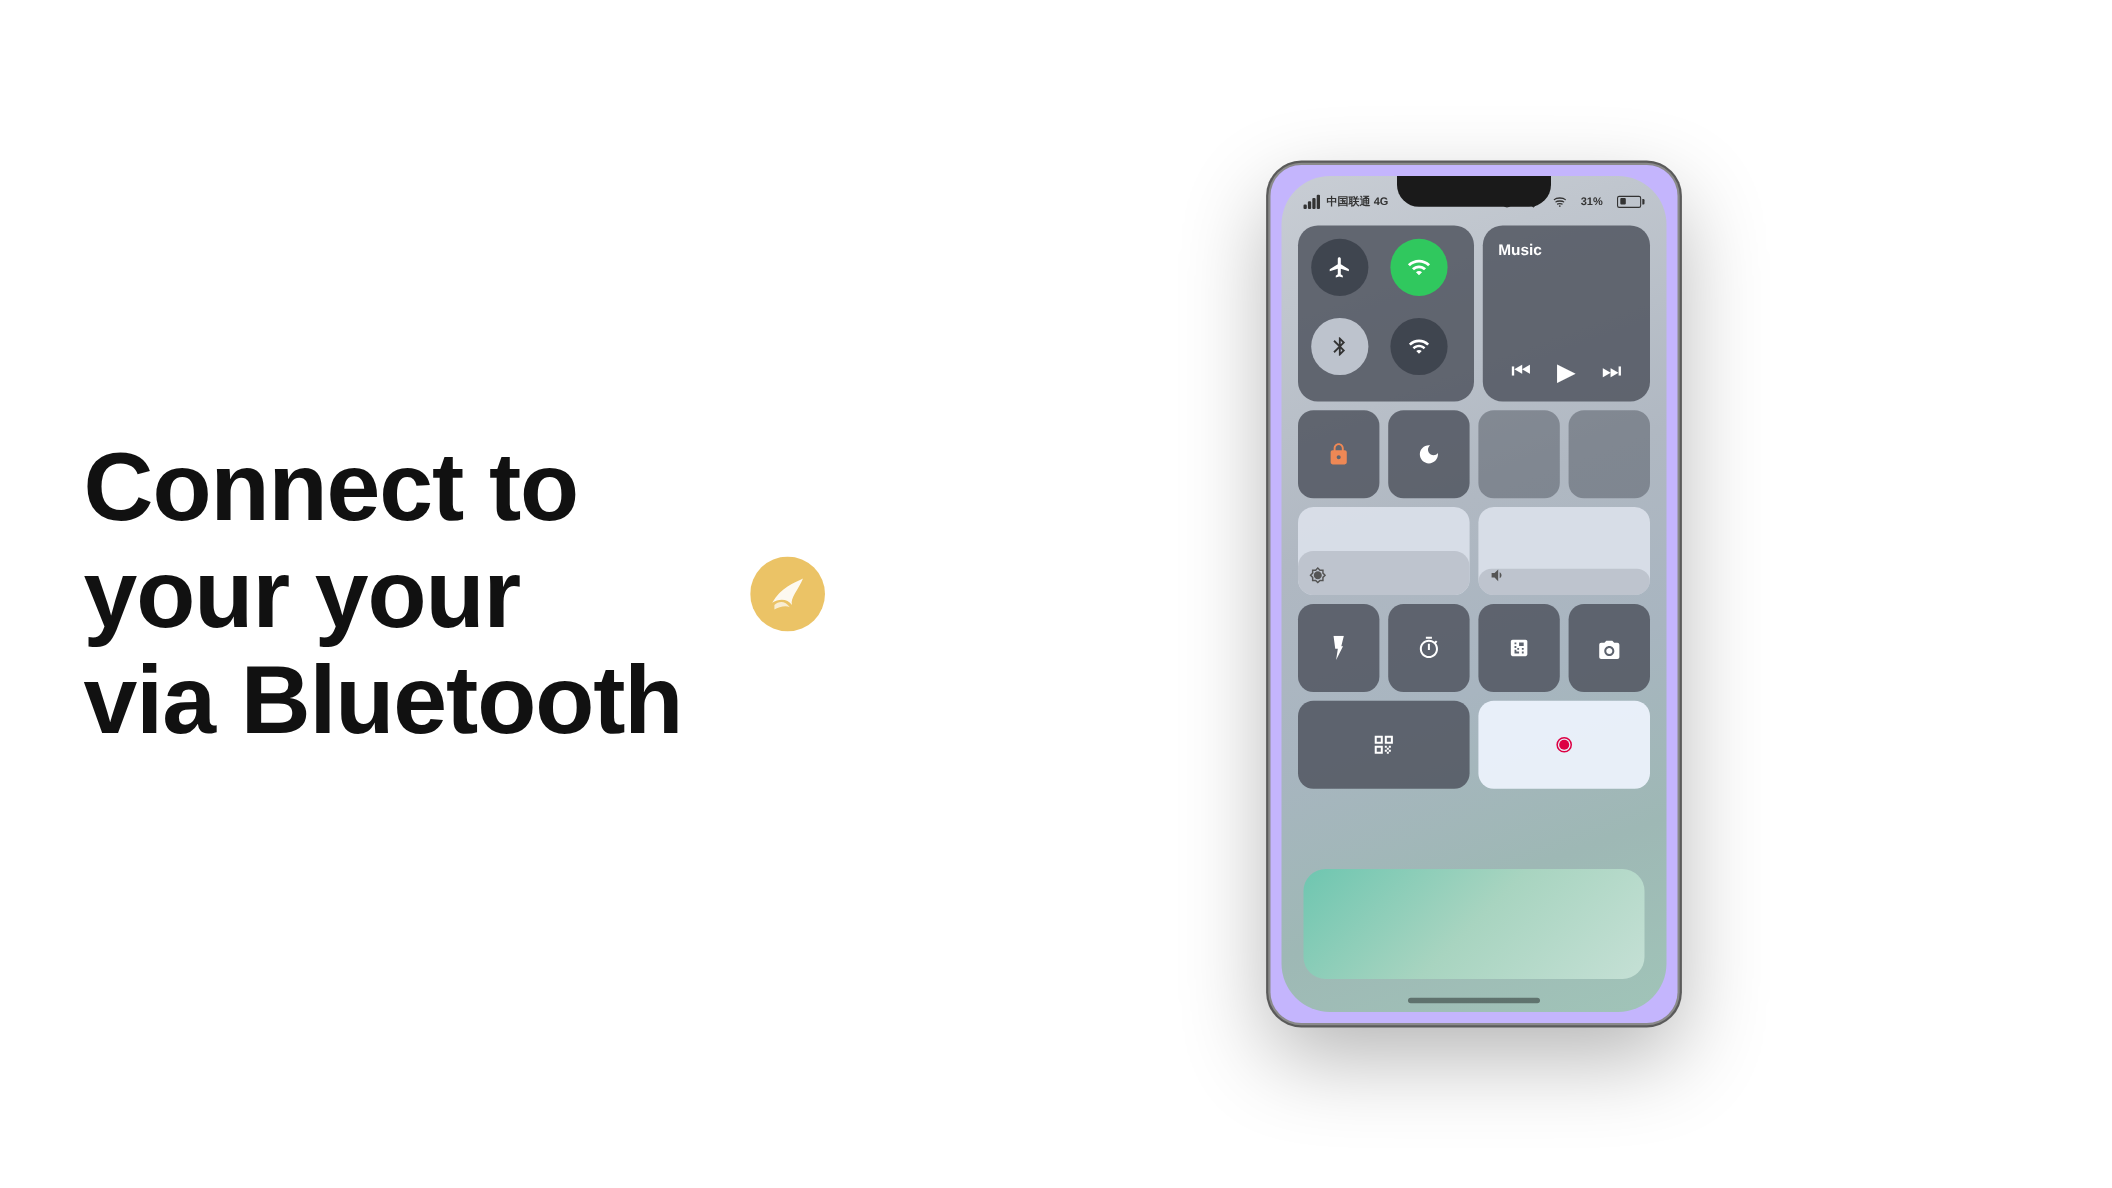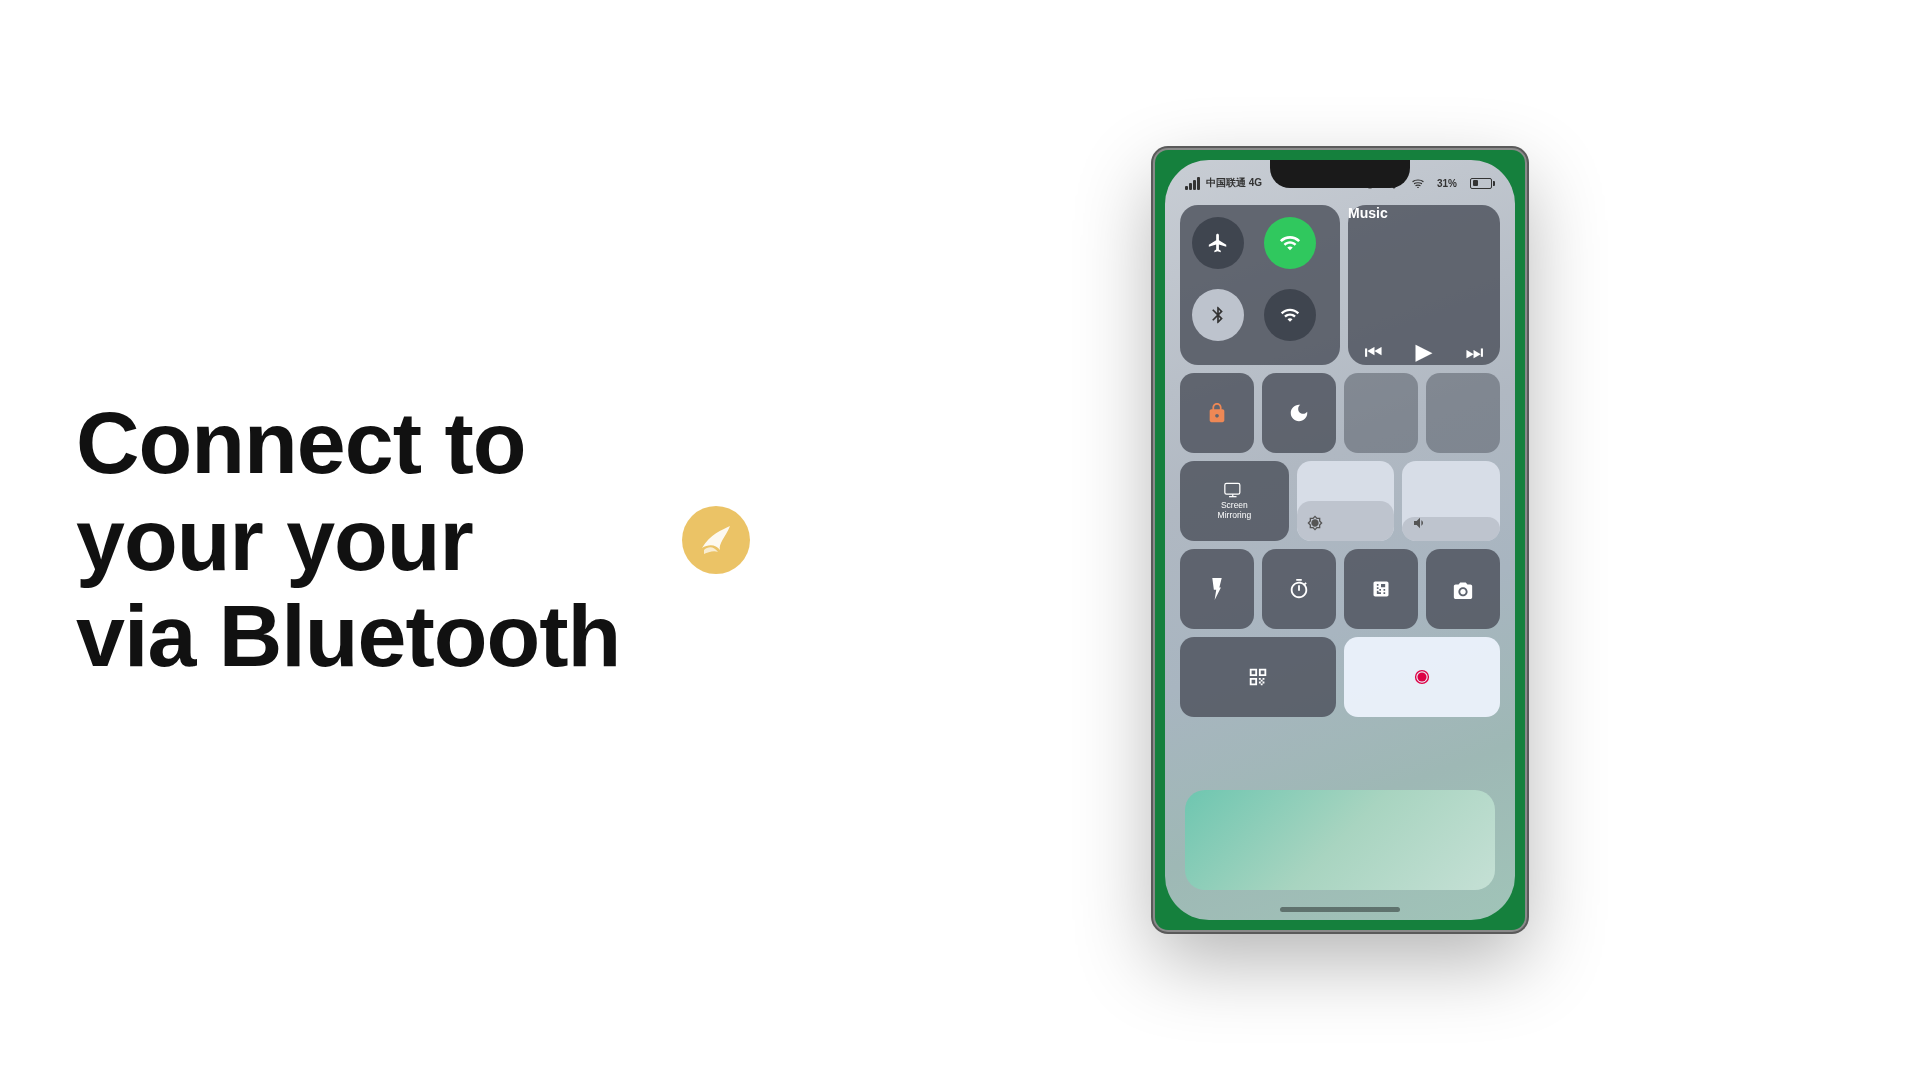--- a/index.html
+++ b/index.html
@@ -44,22 +44,22 @@
       display: flex;
       justify-content: center;
       align-items: center;
       height: 100%;
     }
 
     
     .phone-frame {
       width: 370px;
       height: 780px;
-      background: #15803d;
-      border-radius: 13px;
+      background: #c4b5fd;
+      border-radius: 28px;
       position: relative;
       box-shadow:
         0 0 0 2px #8a8a8a,
         0 0 0 4px #5a5a5a,
         0 30px 80px rgba(0,0,0,0.3);
       overflow: hidden;
     }
 
     
     .phone-frame::before {
@@ -181,21 +181,21 @@
       grid-template-columns: 1fr 1fr;
       gap: 0;
       padding: 12px;
       gap: 8px;
     }
 
     .cc-music {
       flex: 1;
       background: rgba(80, 85, 95, 0.85);
       border-radius: 18px;
-      padding: 0;
+      padding: 14px;
       display: flex;
       flex-direction: column;
       justify-content: space-between;
     }
 
     .music-title {
       color: #fff;
       font-size: 14px;
       font-weight: 600;
     }
@@ -479,28 +479,20 @@
             <svg width="22" height="22" viewBox="0 0 24 24" fill="white">
                 <path d="M12 3c-4.97 0-9 4.03-9 9s4.03 9 9 9 9-4.03 9-9c0-.46-.04-.92-.1-1.36-.98 1.37-2.58 2.26-4.4 2.26-2.98 0-5.4-2.42-5.4-5.4 0-1.81.89-3.42 2.26-4.4-.44-.06-.9-.1-1.36-.1z"></path>
               </svg>
           </div>
 
           <div class="cc-small-btn" style="background:rgba(80,85,95,0.5);"></div>
           <div class="cc-small-btn" style="background:rgba(80,85,95,0.5);"></div>
         </div>
 
         <div class="cc-slider-row">
-          <div class="cc-screen-mirror">
-            <svg width="20" height="16" viewBox="0 0 24 18" fill="white">
-                <rect x="1" y="1" width="18" height="13" rx="2" ry="2" fill="none" stroke="white" stroke-width="1.5"></rect>
-                <line x1="6" y1="17" x2="15" y2="17" stroke="white" stroke-width="1.5"></line>
-                <line x1="10.5" y1="14" x2="10.5" y2="17" stroke="white" stroke-width="1.5"></line>
-              </svg>
-            <span style="font-size:8.5px;color:white;text-align:center;line-height:1.2;">Screen<br>Mirroring</span>
-          </div>
 
           <div class="cc-slider">
             <div class="cc-slider-fill" style="height:50%;"></div>
             <svg width="16" height="16" viewBox="0 0 24 24" fill="#555" class="cc-slider-icon">
                 <path d="M20 8.69V4h-4.69L12 .69 8.69 4H4v4.69L.69 12 4 15.31V20h4.69L12 23.31 15.31 20H20v-4.69L23.31 12 20 8.69zm-2 5.79V18h-3.52L12 20.48 9.52 18H6v-3.52L3.52 12 6 9.52V6h3.52L12 3.52 14.48 6H18v3.52L20.48 12 18 14.48zM12 6.5c-3.03 0-5.5 2.47-5.5 5.5s2.47 5.5 5.5 5.5 5.5-2.47 5.5-5.5S15.03 6.5 12 6.5z"></path>
               </svg>
           </div>
 
           <div class="cc-slider">
             <div class="cc-slider-fill" style="height:30%;"></div>

